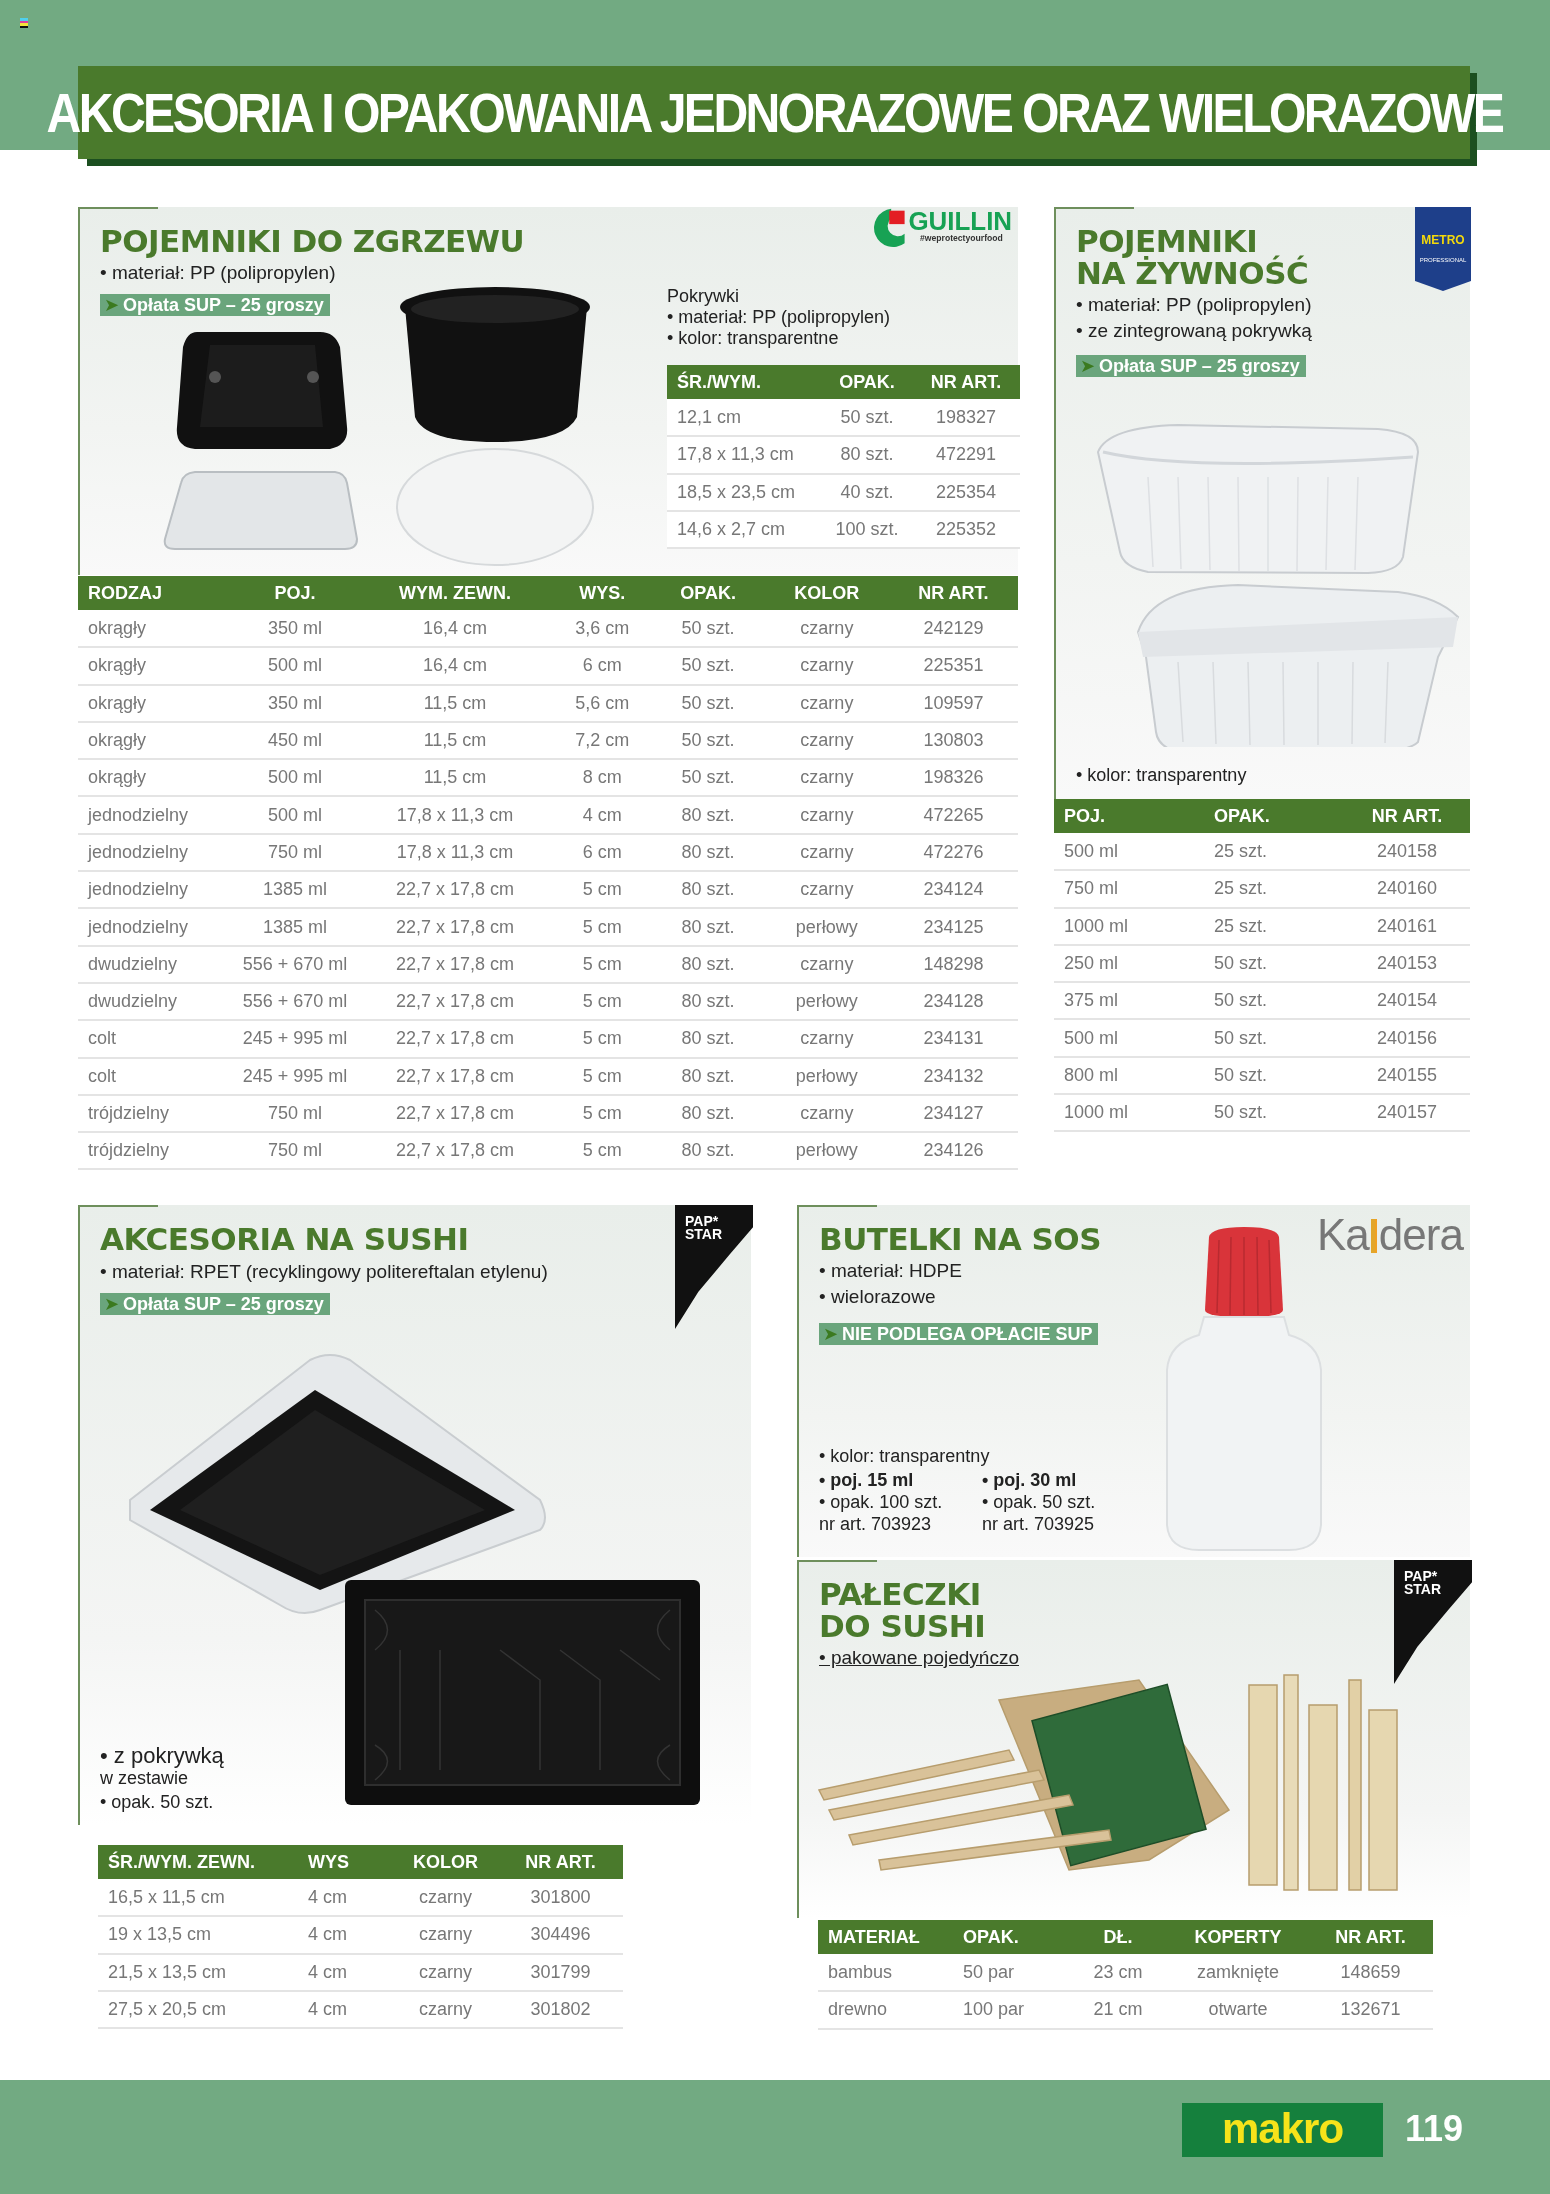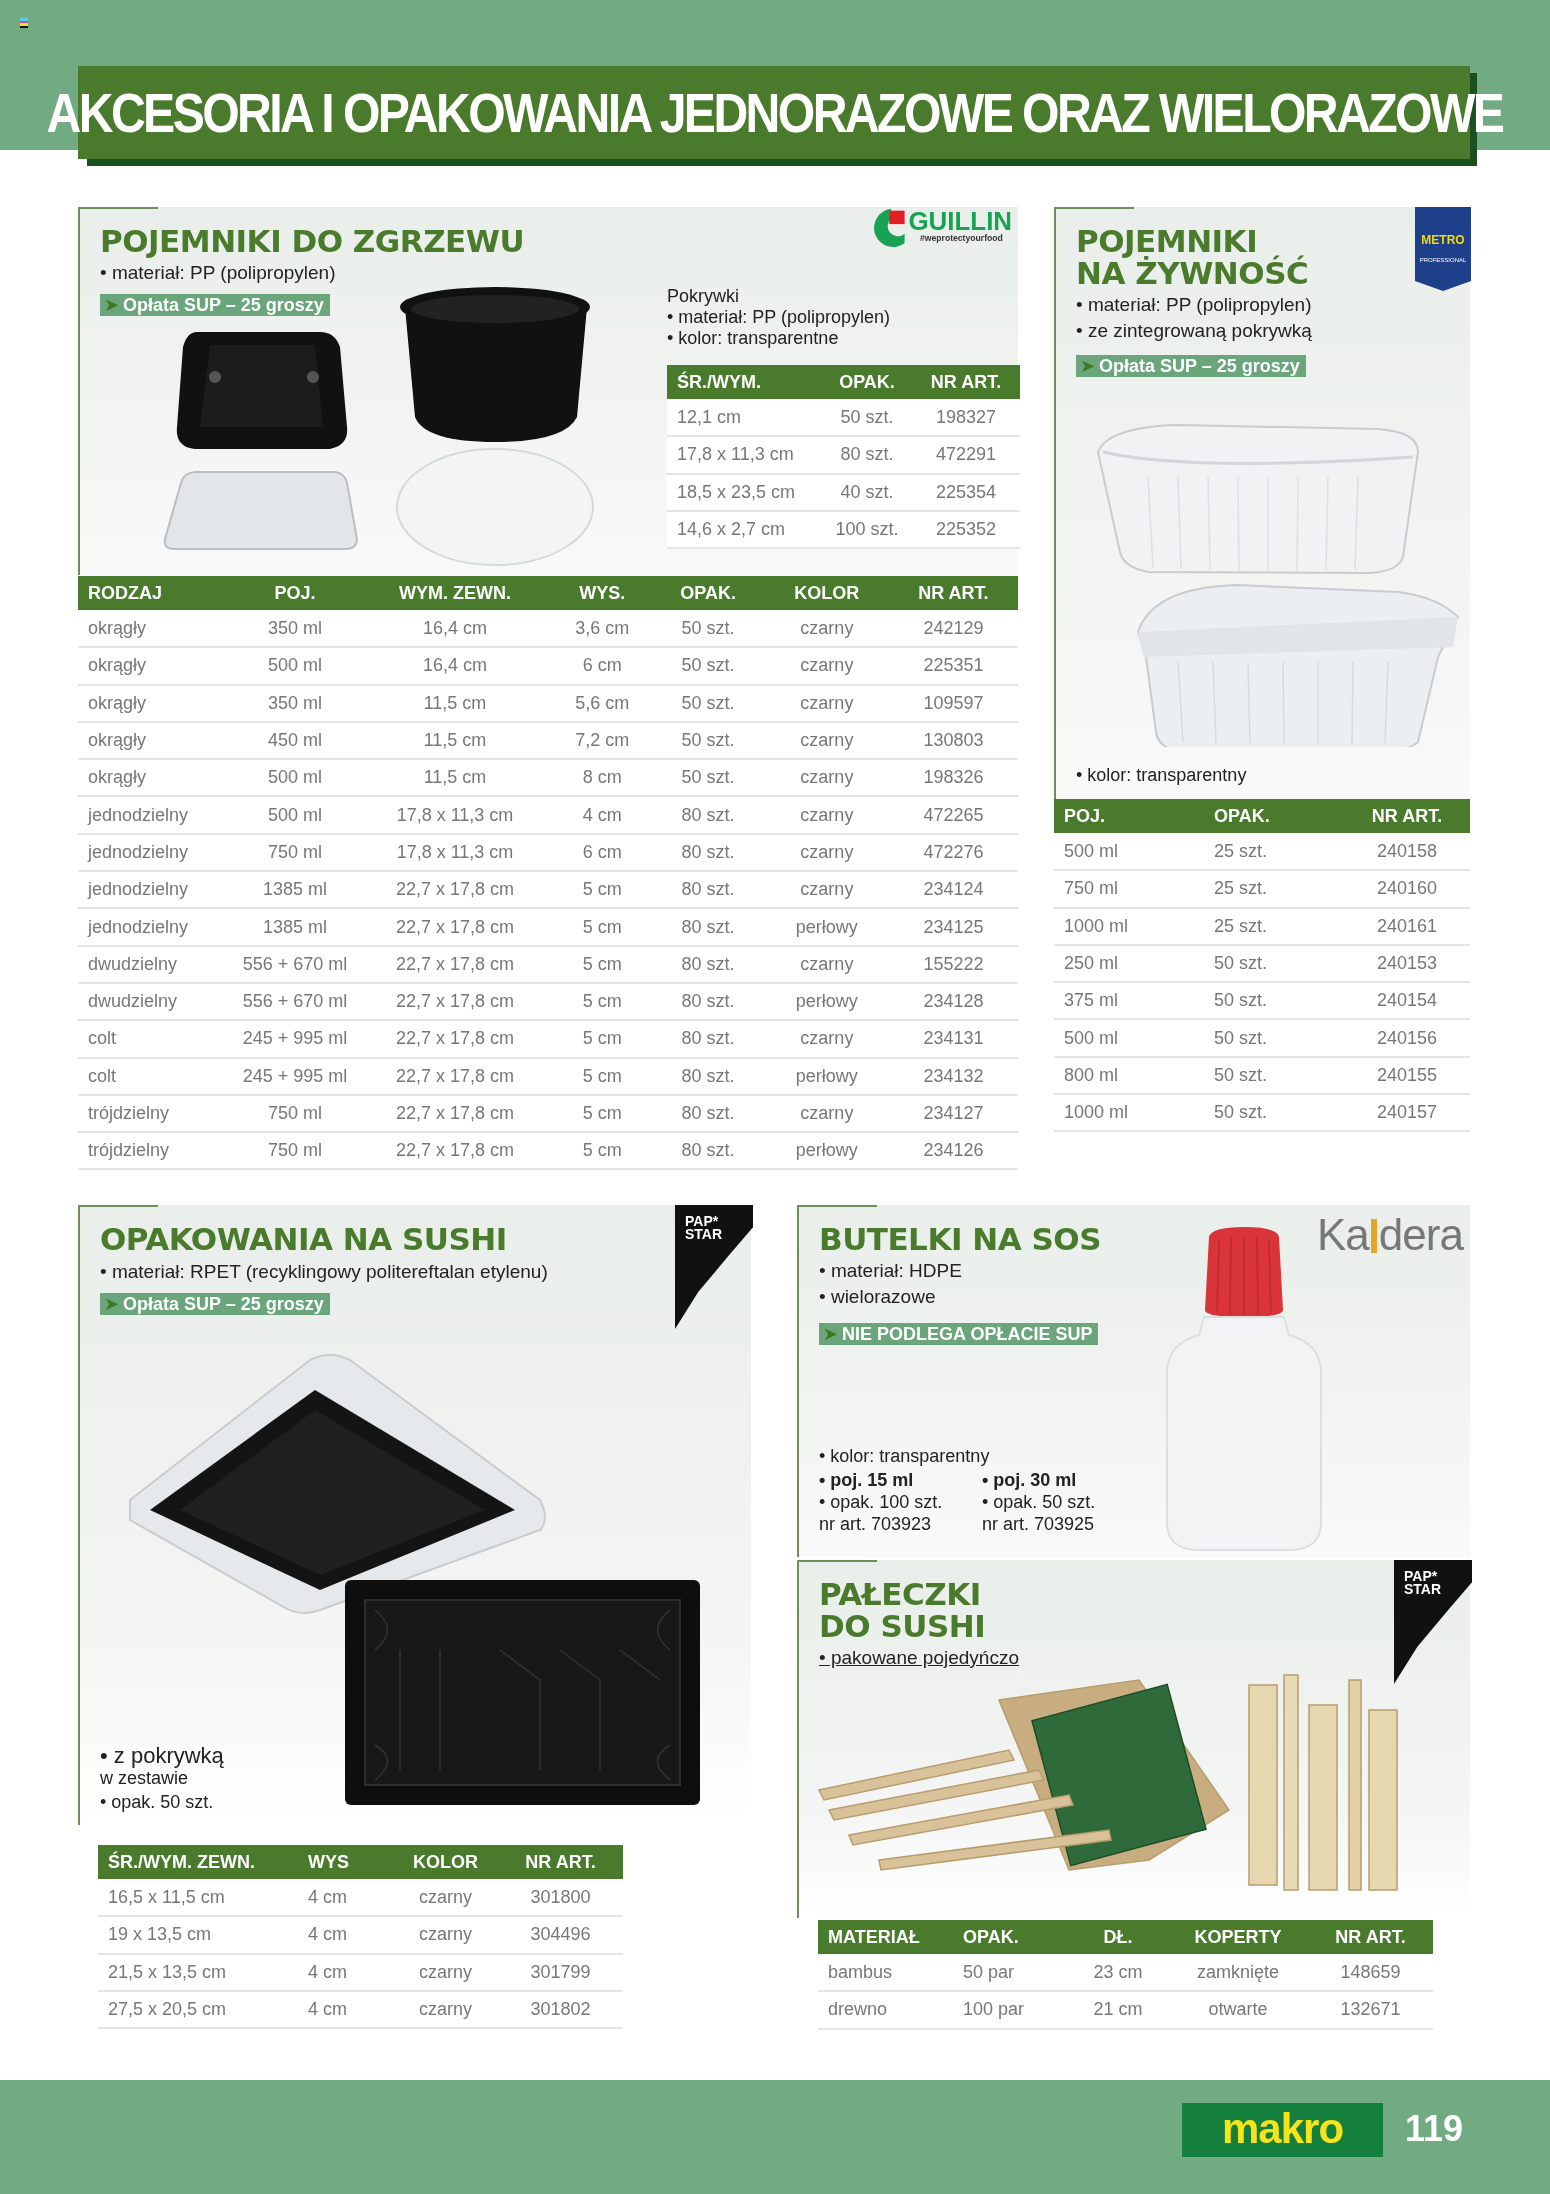--- a/index.html
+++ b/index.html
@@ -215,21 +215,21 @@
         <td>perłowy</td>
         <td>234125</td>
       </tr>
       <tr>
         <td class="l">dwudzielny</td>
         <td>556 + 670 ml</td>
         <td>22,7 x 17,8 cm</td>
         <td>5 cm</td>
         <td>80 szt.</td>
         <td>czarny</td>
-        <td>155222</td>
+        <td>148298</td>
       </tr>
       <tr>
         <td class="l">dwudzielny</td>
         <td>556 + 670 ml</td>
         <td>22,7 x 17,8 cm</td>
         <td>5 cm</td>
         <td>80 szt.</td>
         <td>perłowy</td>
         <td>234128</td>
       </tr>
@@ -359,21 +359,21 @@
       </tr>
       <tr>
         <td class="l">1000 ml</td>
         <td class="l">50 szt.</td>
         <td>240157</td>
       </tr>
     </tbody>
 </table>
 
 <div class="panel" style="left:78px;top:1205px;width:673px;height:620px;background:linear-gradient(180deg,#e9eeea 0%,#f4f5f4 70%,#ffffff 100%);">
-  <div class="sec-title" style="left:20px;top:18px;">OPAKOWANIA NA SUSHI</div>
+  <div class="sec-title" style="left:20px;top:18px;">AKCESORIA NA SUSHI</div>
   <div class="bullet" style="left:20px;top:55px;">• materiał: RPET (recyklingowy politereftalan etylenu)</div>
   <div class="sup-badge" style="left:20px;top:88px;">
     <span class="arrow">➤</span>
     <span>Opłata SUP – 25 groszy</span>
   </div>
   <div class="papstar" style="left:595px;top:0px;">
     <div>PAP*</div>
     <div>STAR</div>
   </div>
   <svg class="img-box" style="left:40px;top:145px;" width="610" height="460" viewBox="0 0 610 460">

